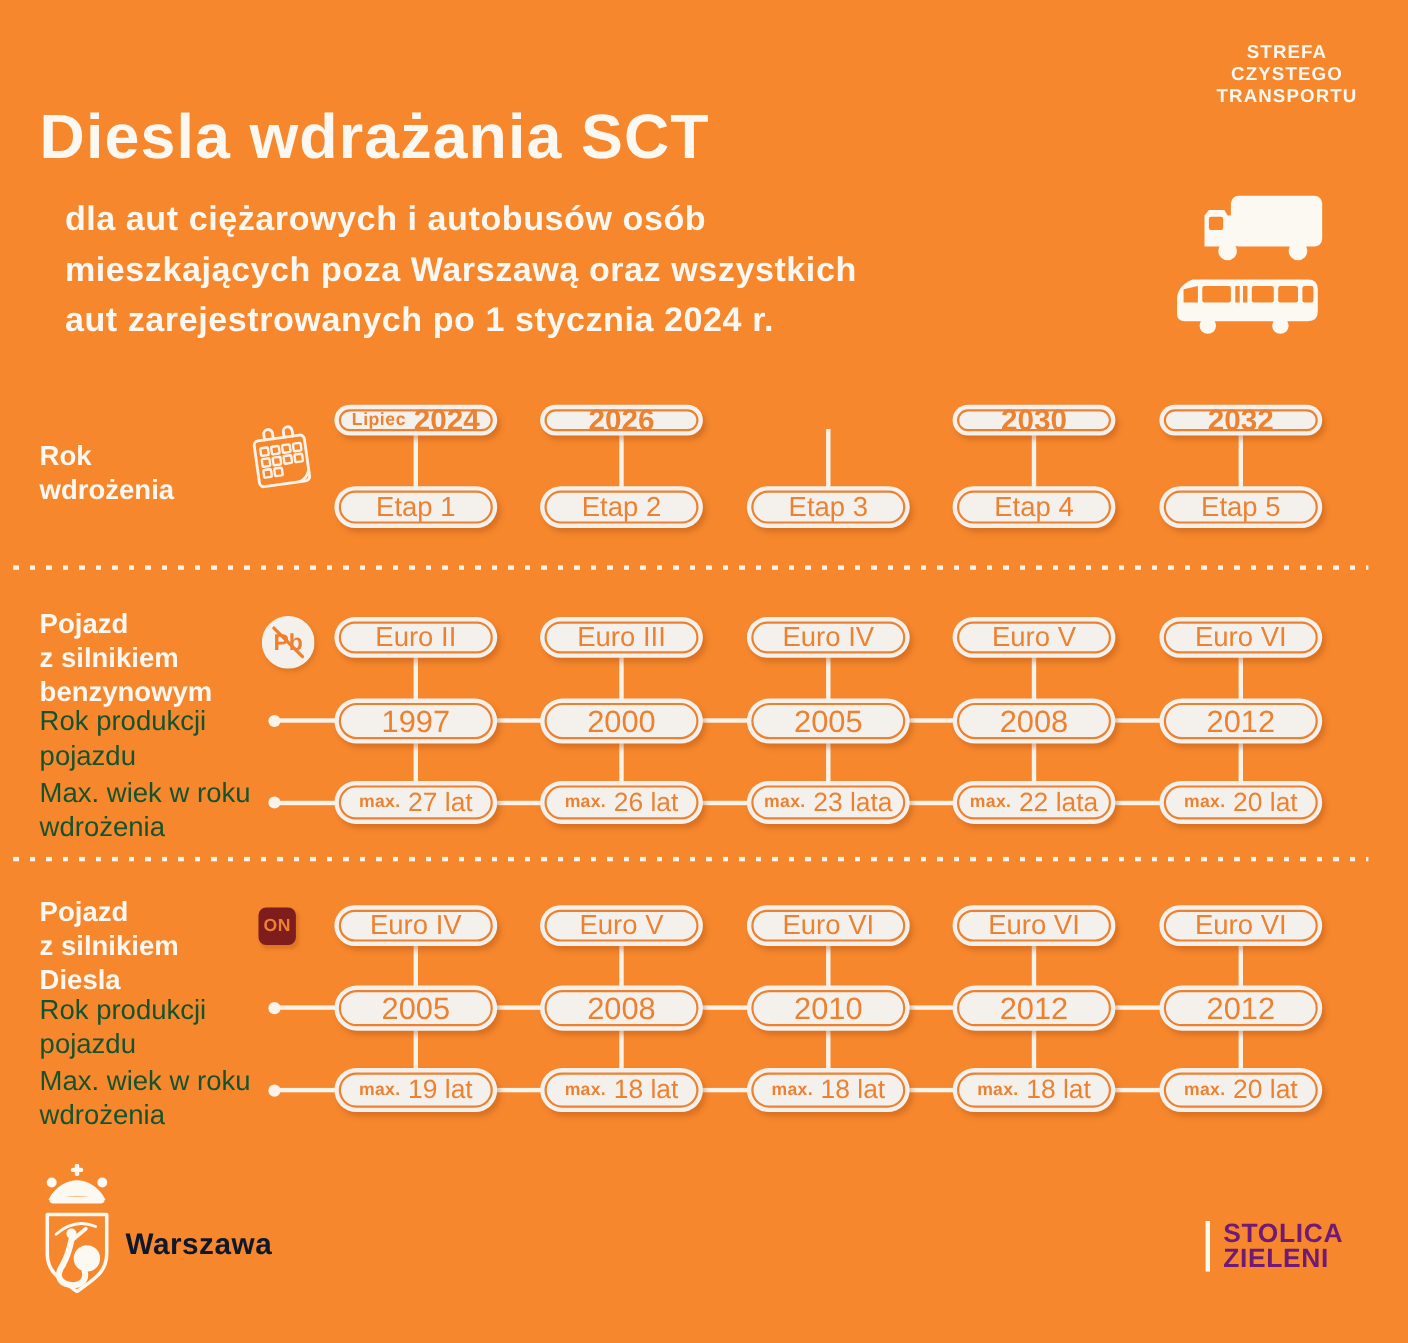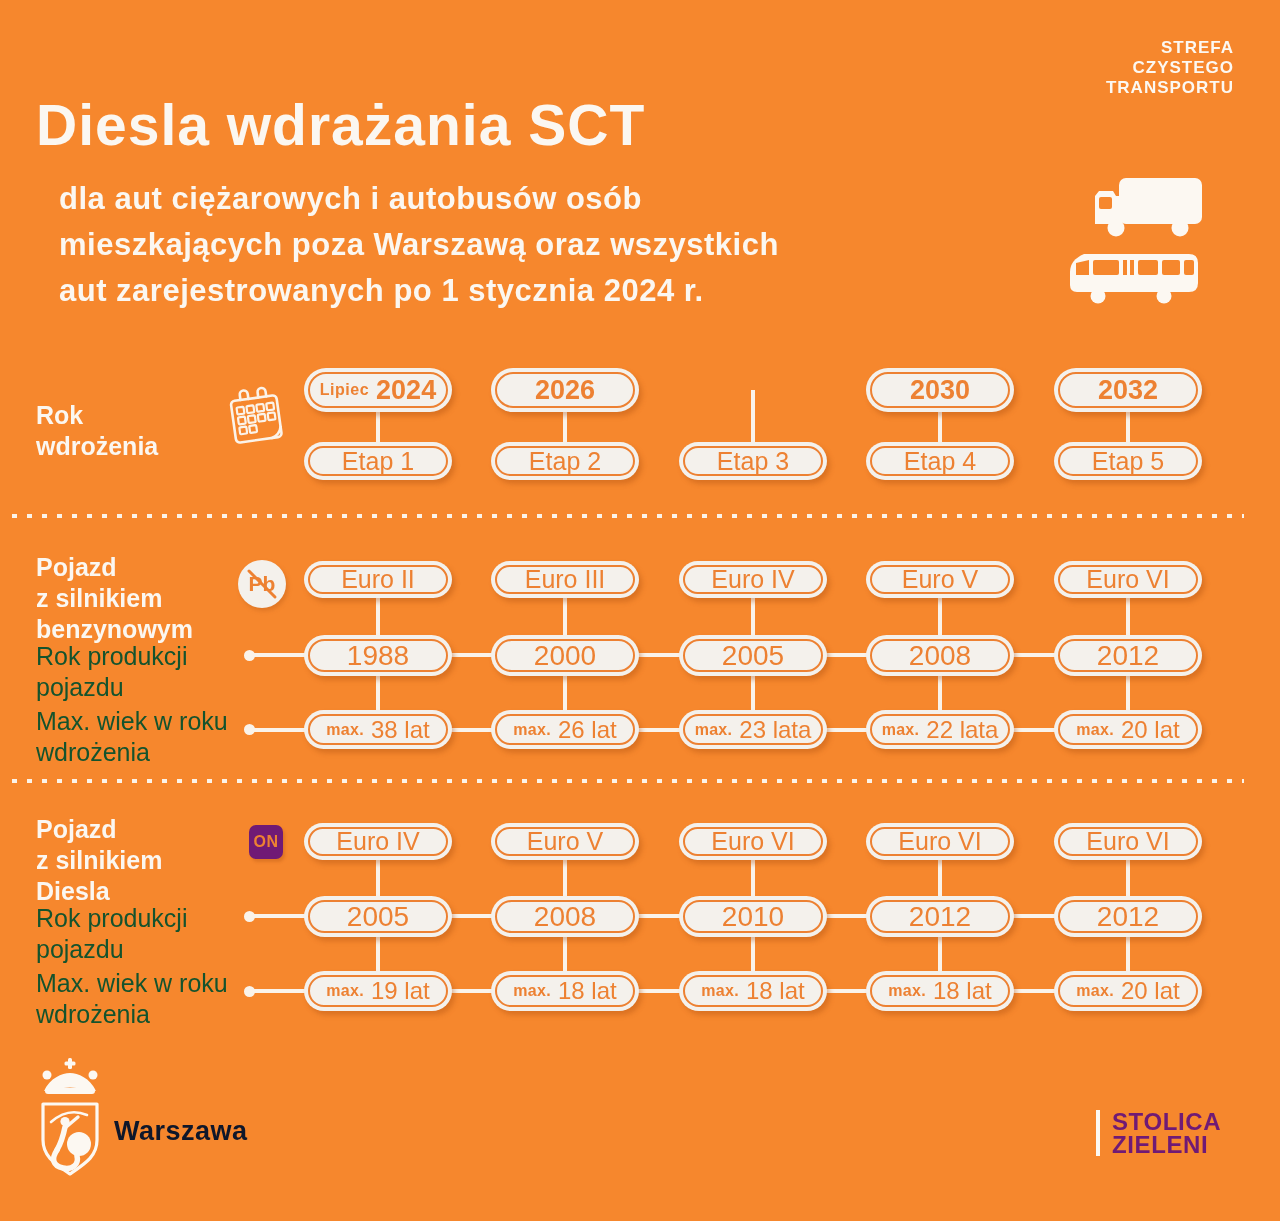--- a/index.html
+++ b/index.html
@@ -8,38 +8,38 @@
     font-family:"Liberation Sans",sans-serif;overflow:hidden;
   }
   
   .title{
     position:absolute;left:36px;top:92px;font-size:57px;font-weight:800;
     color:#FBF7F1;letter-spacing:1px;white-space:nowrap;
   }
   .subtitle{position:absolute;left:37px;top:176px;color:#FBF7F1;}
   .subtitle div{font-size:31px;font-weight:700;line-height:46px;letter-spacing:.5px;white-space:nowrap;margin-left:22px;}
   .brand{
-    position:absolute;right:46px;top:38px;text-align:right;color:#FCF8F2;
+    position:absolute;right:46px;top:38px;text-align:center;color:#FCF8F2;
     font-size:17px;font-weight:800;line-height:20px;letter-spacing:1px;
   }
   .truck{position:absolute;left:1092px;top:176px;}
   .bus{position:absolute;left:1068px;top:250px;}
   
   .lblB{position:absolute;left:36px;color:#FBF7F1;font-weight:800;font-size:25px;line-height:31px;}
   .lblR{position:absolute;left:36px;color:#14532d;font-weight:400;font-size:25px;line-height:31px;}
   
   .pill{
     position:absolute;z-index:2;background:#F4F1EC;border-radius:40px;
     display:flex;align-items:center;justify-content:center;gap:7px;
     color:#ED8132;box-shadow:3px 4px 5px rgba(173,80,15,.38);
     white-space:nowrap;width:148px;
   }
   .pill::before{content:"";position:absolute;inset:4px;border:2px solid #ED8132;border-radius:40px;}
   .c1{left:304px}.c2{left:491px}.c3{left:679px}.c4{left:866px}.c5{left:1054px}
-  .p-y1{top:368px;height:44px;font-size:27px;font-weight:800;}
+  .p-y1{top:368px;height:28px;font-size:27px;font-weight:800;}
   .p-et{top:442px;height:38px;font-size:25px;font-weight:500;}
   .p-eu-p{top:561px;height:37px;font-size:25px;font-weight:500;}
   .p-yr-p{top:635px;height:41px;font-size:28px;font-weight:500;}
   .p-mx-p{top:710px;height:39px;}
   .p-eu-d{top:823px;height:37px;font-size:25px;font-weight:500;}
   .p-yr-d{top:896px;height:41px;font-size:28px;font-weight:500;}
   .p-mx-d{top:971px;height:40px;}
   .year-pre{font-size:16px;font-weight:800;letter-spacing:.5px;}
   .max-pre{font-size:16px;font-weight:600;letter-spacing:.3px;}
   .max-val{font-size:24px;font-weight:500;}
@@ -51,22 +51,22 @@
   .vrd{top:841px;height:151px}
   .hline{position:absolute;height:4px;background:#FAF3EA;z-index:1;left:250px;width:878px;}
   .dot{position:absolute;width:11px;height:11px;border-radius:50%;background:#FAF3EA;z-index:1;left:244px;}
   .dash{
     position:absolute;left:12px;width:1232px;height:4px;
     background:repeating-linear-gradient(90deg,#FBF3E9 0 5px,transparent 5px 15px);
   }
   
   .pb-icon{position:absolute;left:238px;top:560px;filter:drop-shadow(2px 3px 2px rgba(173,80,15,.3));}
   .on-icon{
-    position:absolute;left:249px;top:825px;width:34px;height:34px;border-radius:7px;
-    background:#701a75;color:#ED8132;font-size:16px;font-weight:700;
+    position:absolute;left:235px;top:825px;width:34px;height:34px;border-radius:7px;
+    background:#7f1d1d;color:#ED8132;font-size:16px;font-weight:700;
     display:flex;align-items:center;justify-content:center;z-index:2;
     box-shadow:2px 3px 3px rgba(173,80,15,.3);letter-spacing:.5px;
   }
   .cal-icon{position:absolute;left:224px;top:384px;}
   
   .crest{position:absolute;left:34px;top:1058px;}
   .city{position:absolute;left:114px;top:1116px;font-size:27px;font-weight:600;color:#0f172a;letter-spacing:.5px;}
   .badge{position:absolute;left:1096px;top:1110px;display:flex;gap:12px;}
   .badge .bar{width:4px;height:46px;background:#FCF8F2;}
   .badge .txt{color:#701a75;font-size:24px;font-weight:800;line-height:23px;letter-spacing:.6px;}
@@ -212,38 +212,38 @@
       <span>Euro IV</span>
     </div>
   <div class="pill p-eu-p c4">
       <span>Euro V</span>
     </div>
   <div class="pill p-eu-p c5">
       <span>Euro VI</span>
     </div>
 
   <div class="pill p-yr-p c1">
-      <span>1988</span>
+      <span>1997</span>
     </div>
   <div class="pill p-yr-p c2">
       <span>2000</span>
     </div>
   <div class="pill p-yr-p c3">
       <span>2005</span>
     </div>
   <div class="pill p-yr-p c4">
       <span>2008</span>
     </div>
   <div class="pill p-yr-p c5">
       <span>2012</span>
     </div>
 
   <div class="pill p-mx-p c1">
       <span class="max-pre">max.</span>
-      <span class="max-val">38 lat</span>
+      <span class="max-val">27 lat</span>
     </div>
   <div class="pill p-mx-p c2">
       <span class="max-pre">max.</span>
       <span class="max-val">26 lat</span>
     </div>
   <div class="pill p-mx-p c3">
       <span class="max-pre">max.</span>
       <span class="max-val">23 lata</span>
     </div>
   <div class="pill p-mx-p c4">

